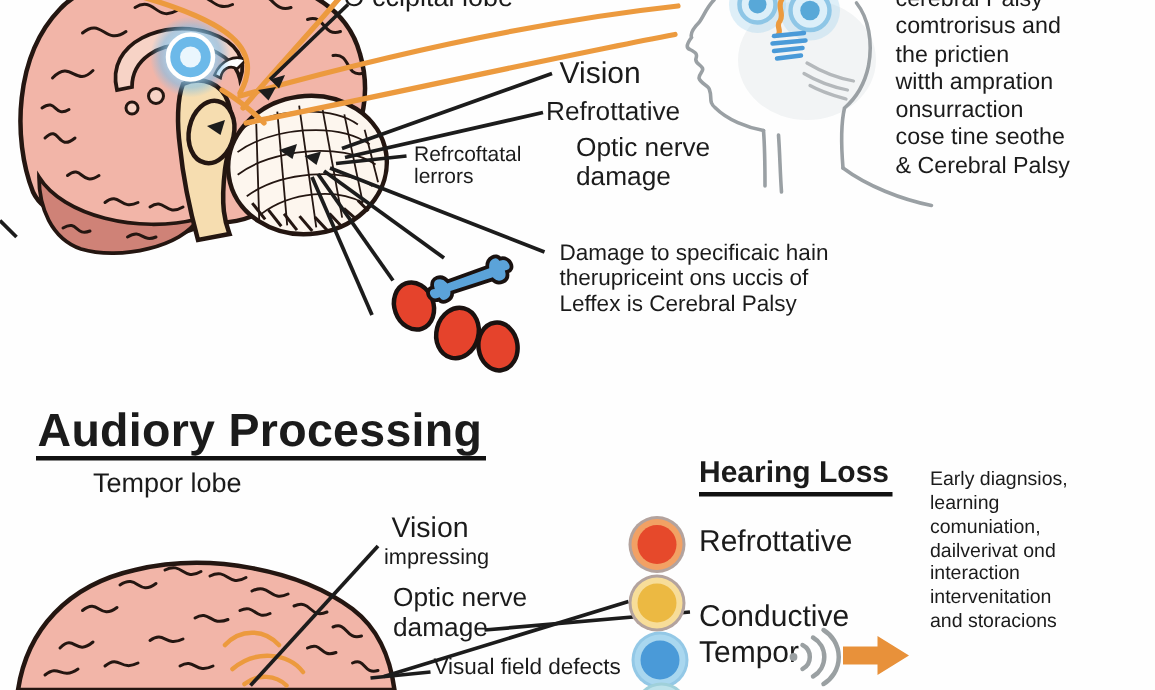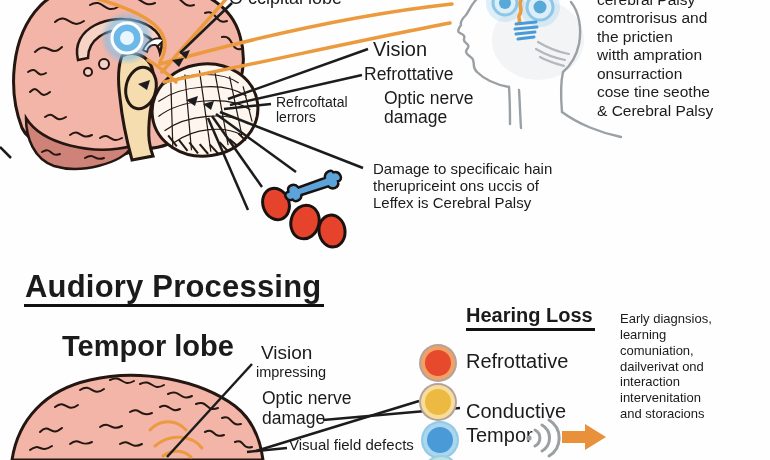--- a/index.html
+++ b/index.html
@@ -12,21 +12,21 @@
   #occipital-label{left:229px;top:-11px;font-size:18px;}
   #vision-top{left:373px;top:39px;font-size:20px;}
   #refractive-top{left:364px;top:65px;font-size:17.5px;}
   #optic-top{left:384px;top:89px;font-size:17.5px;line-height:1.1;}
   #refractal-errors{left:276px;top:95px;font-size:14px;line-height:1.1;}
   #damage-note{left:373px;top:161px;font-size:15px;line-height:1.12;}
   #head-note{left:597px;top:-9px;font-size:15.5px;line-height:1.19;}
 
   #audio-heading{left:24px;top:258px;font-size:31px;font-weight:bold;
                  border-bottom:3.5px solid #111;padding:0 3px 1px 1px;letter-spacing:.2px;margin-top:12px;}
-  #temporal-label{left:62px;top:331px;font-size:29px;font-weight:bold;}
+  #temporal-label{left:62px;top:313px;font-size:18px;font-weight:normal;}
   #vision-bottom{left:261px;top:343px;font-size:19px;}
   #impressing-bottom{left:256px;top:365px;font-size:14.5px;}
   #optic-bottom{left:262px;top:389px;font-size:17.5px;line-height:1.12;}
   #visual-field{left:289px;top:437px;font-size:15px;}
 
   #hearing-heading{left:466px;top:305px;font-size:20px;font-weight:bold;
                    border-bottom:3px solid #111;padding:0 2px 1px 0;text-align:center;}
   .legend-label{position:absolute;left:466px;font-size:20px;}
   #legend-label-0{top:350px;} #legend-label-1{top:400px;} #legend-label-2{top:424px;}
   .swatch{position:absolute;width:38px;height:38px;border-radius:50%;}

